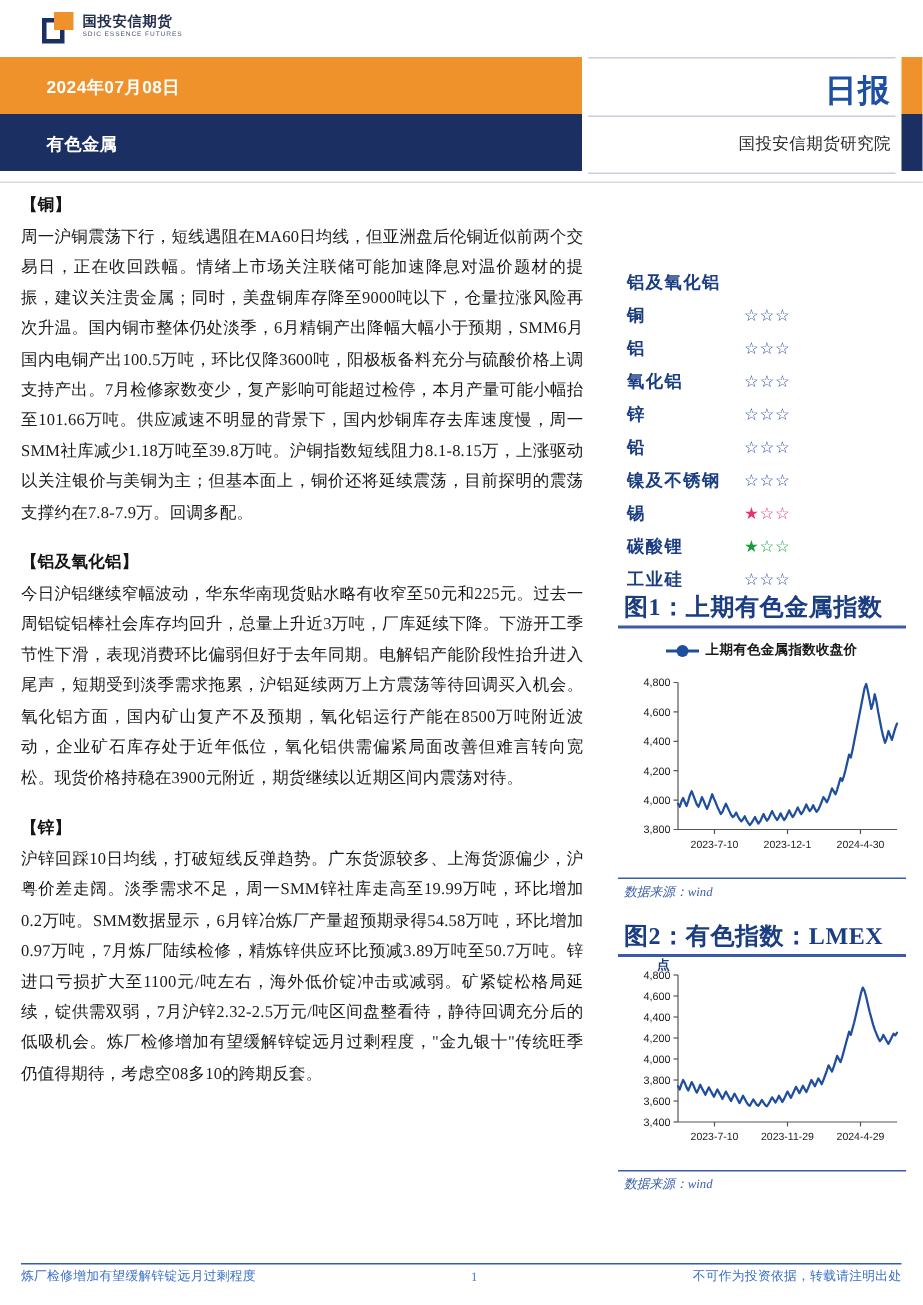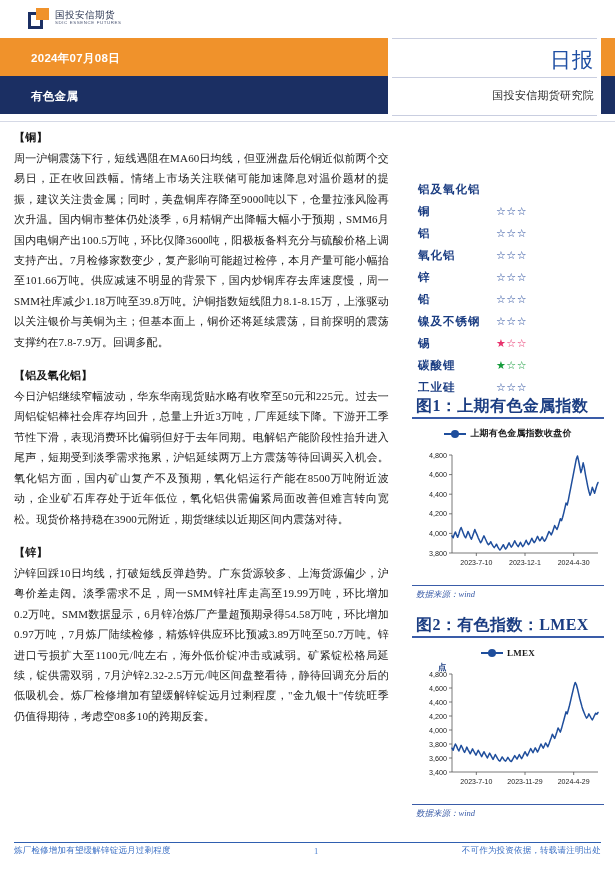--- a/index.html
+++ b/index.html
@@ -37,21 +37,21 @@
     background: #ffffff;
   }
   .logo-mark .sq-orange {
     position: absolute; left: 8px; top: 0;
     width: 13px; height: 12px;
     background: #f0922b;
   }
   .logo-text { padding-top: 1px; }
   .logo-cn {
     font-size: 9.5px; color: #25304d; letter-spacing: .5px;
-    font-weight: normal; line-height: 11px;
+    font-weight: bold; line-height: 11px;
     font-family: "Liberation Sans", sans-serif;
   }
   .logo-en {
     font-size: 4.4px; color: #4a5573; letter-spacing: .6px;
     line-height: 6px;
     font-family: "Liberation Sans", sans-serif;
   }
 
   
   .band-orange {
@@ -99,21 +99,21 @@
     position: absolute; left: 0;
     width: 205px; height: 1px;
     background: #c9cee0;
   }
   .rule-a { top: 0; }
   .rule-b { top: 39px; }
   .rule-c { top: 77px; }
   .hdr-title {
     position: absolute;
     right: 3px; top: 8px;
-    font-size: 21px; font-weight: normal;
+    font-size: 21px; font-weight: bold;
     color: #1f4fa3;
     font-family: "Liberation Sans", sans-serif;
     letter-spacing: 1px;
   }
   .hdr-sub {
     position: absolute;
     right: 3px; top: 50px;
     font-size: 11px; font-weight: normal;
     color: #2a2a2a;
     font-family: "Liberation Sans", sans-serif;
@@ -413,27 +413,20 @@
       </svg>
 
   </div>
   <div class="fig-rule-b"></div>
   <div class="fig-src">数据来源：wind</div>
 </div>
 
 <div class="fig fig2">
   <div class="fig-title">图2：有色指数：LMEX</div>
   <div class="fig-rule"></div>
-  <div class="fig-legend">
-    <span class="legend-mark">
-      <span class="lm-line"></span>
-        <span class="lm-dot"></span>
-    </span>
-    <span class="legend-label">LMEX</span>
-  </div>
   <div class="fig-plot">
     <div class="fig-unit">点</div>
     <svg class="svg-chart" id="plot2" width="192" height="138">
         <line x1="40" y1="10" x2="40" y2="108" stroke="#555" stroke-width="0.8"></line>
         <line x1="40" y1="108" x2="186" y2="108" stroke="#555" stroke-width="0.8"></line>
         <line x1="37" y1="108" x2="40" y2="108" stroke="#555" stroke-width="0.8"></line>
         <text x="35" y="110.6" text-anchor="end" font-size="7.2" fill="#222" font-family="&quot;Liberation Sans&quot;, sans-serif">3,400</text>
         <line x1="37" y1="94" x2="40" y2="94" stroke="#555" stroke-width="0.8"></line>
         <text x="35" y="96.6" text-anchor="end" font-size="7.2" fill="#222" font-family="&quot;Liberation Sans&quot;, sans-serif">3,600</text>
         <line x1="37" y1="80" x2="40" y2="80" stroke="#555" stroke-width="0.8"></line>

